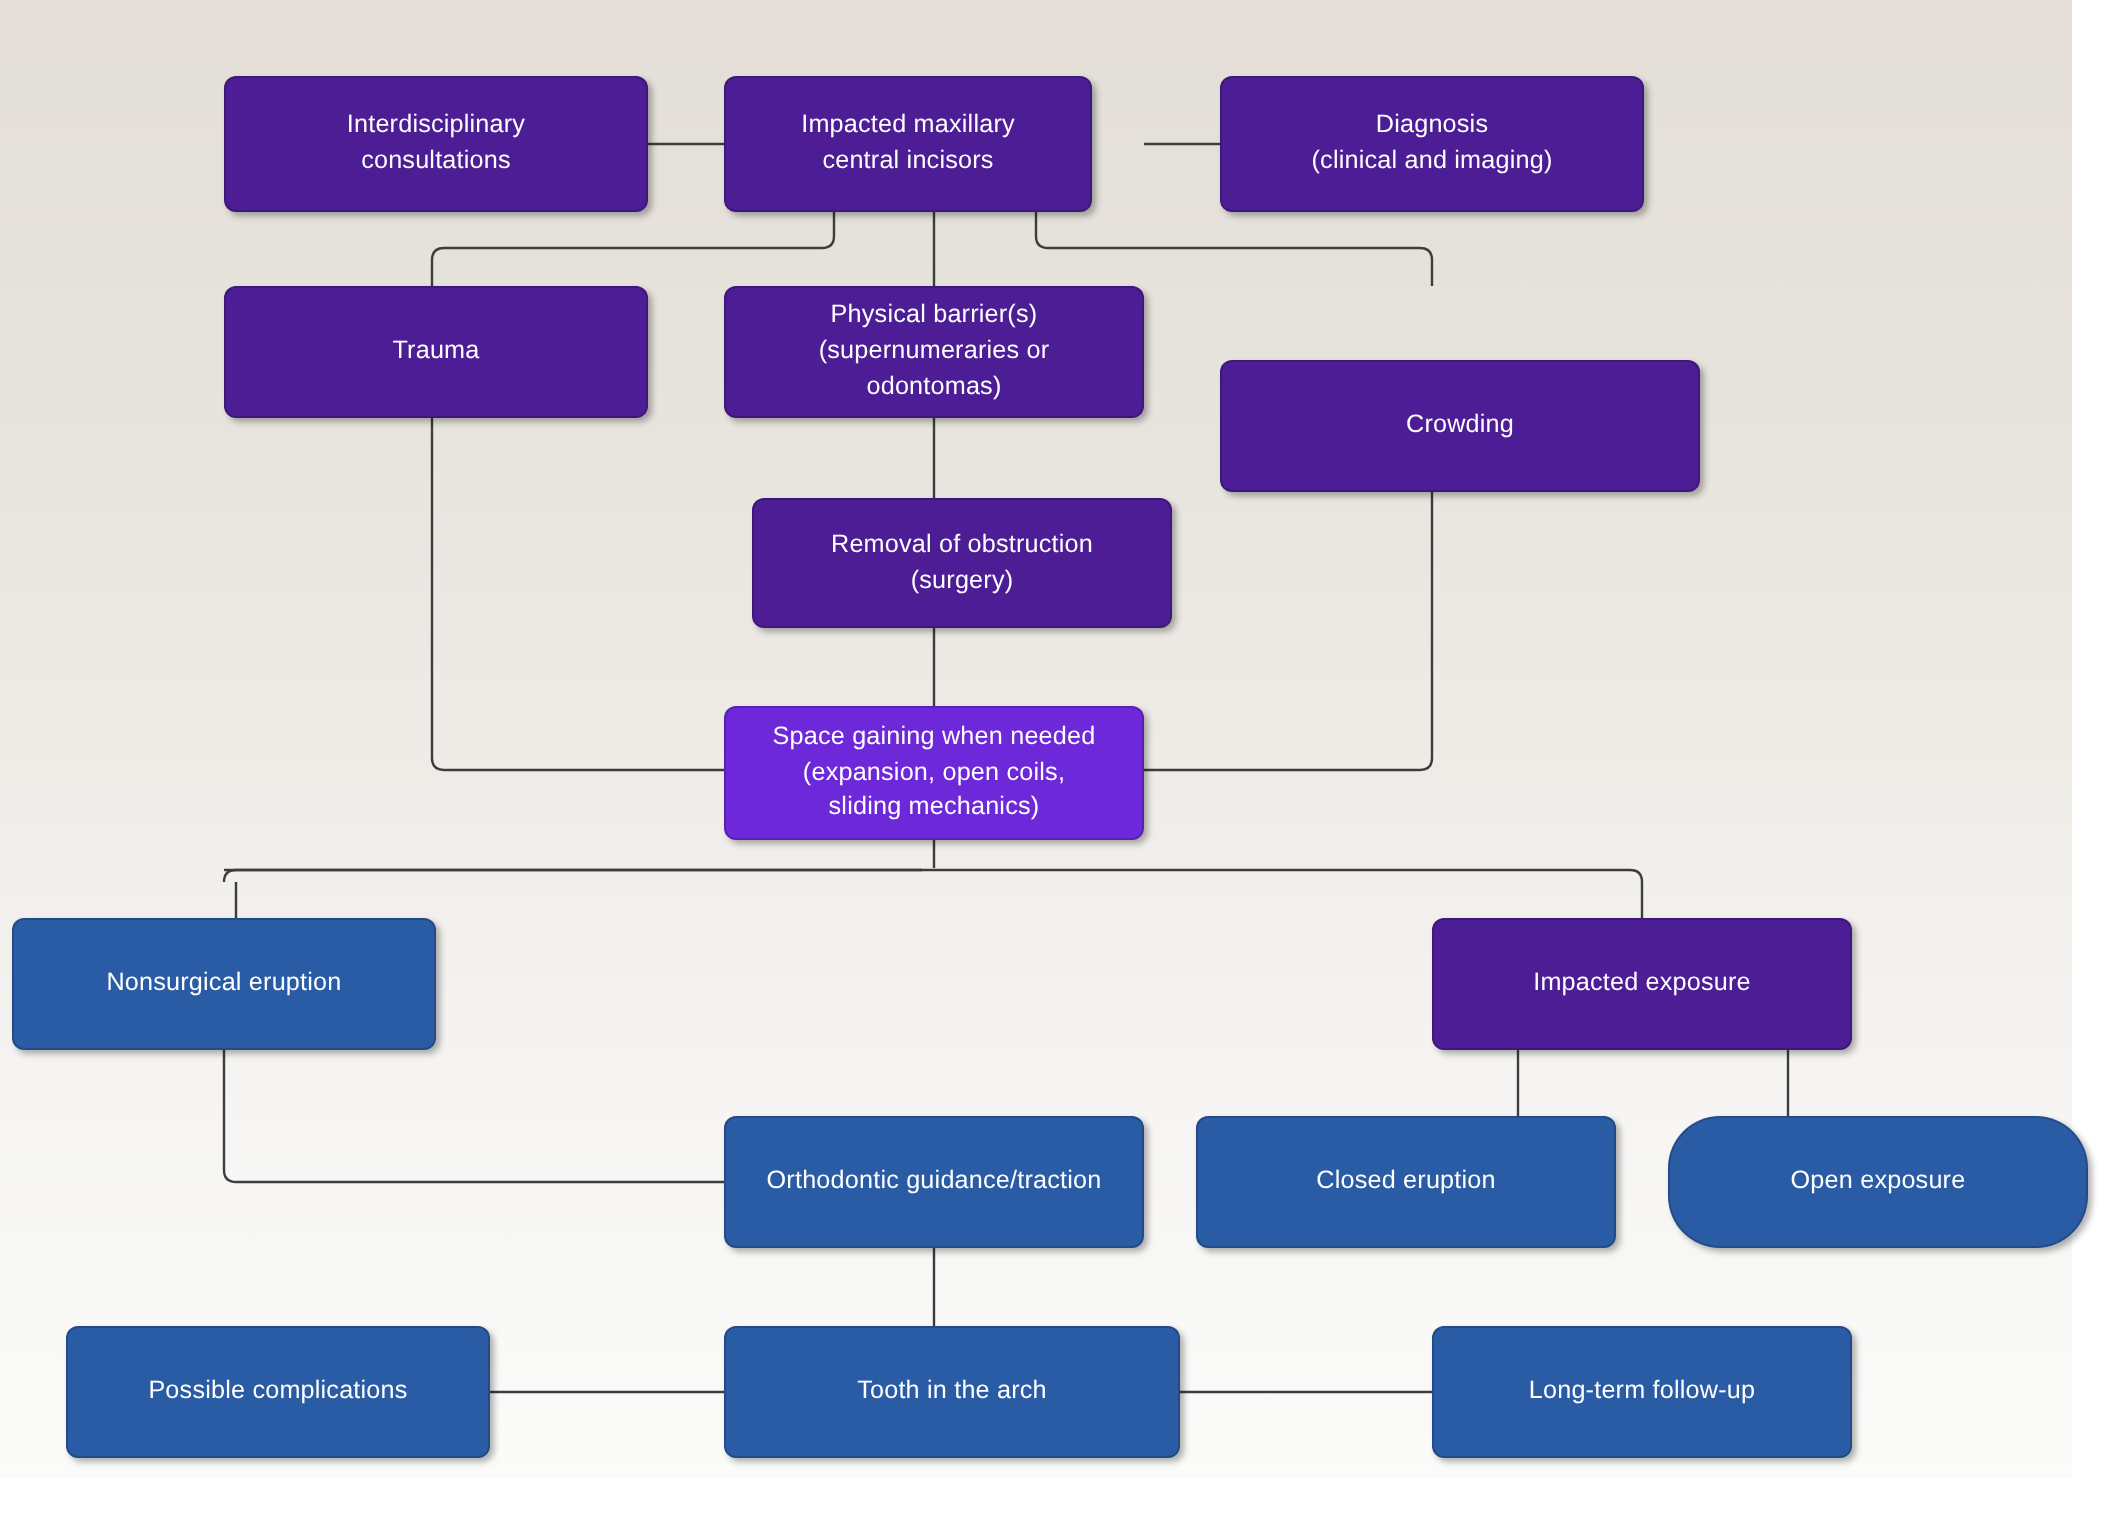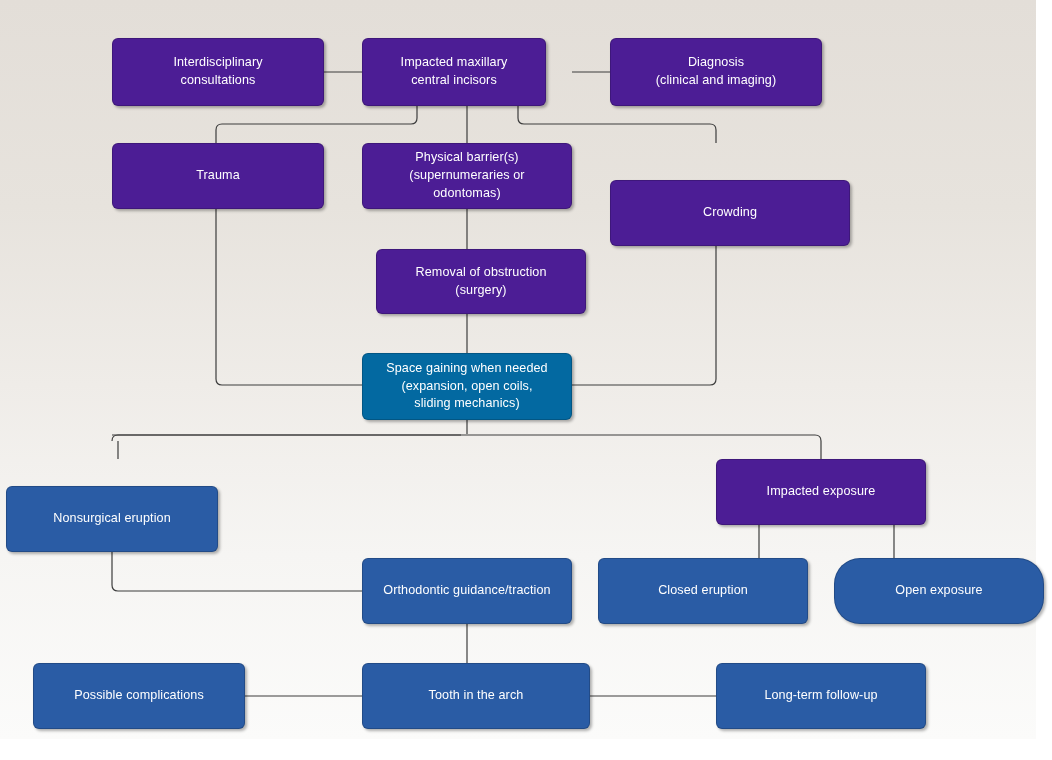--- a/index.html
+++ b/index.html
@@ -39,21 +39,21 @@
     text-align: center;
     font-size: 12.6px;
     line-height: 1.42;
     letter-spacing: 0.1px;
     padding: 4px 8px;
     box-shadow: 2px 2px 3px rgba(0,0,0,0.30);
     border: 1px solid rgba(0,0,0,0.18);
     user-select: none;
   }
   .node.dark  { background: #4c1d95; }
-  .node.mid   { background: #0369a1; }
+  .node.mid   { background: #6d28d9; }
   .node.light { background: #2a5ca5; }
   .node span { display: block; white-space: pre-line; }
 </style>
 </head>
 <body>
 
 <div id="canvas"></div>
 
 <svg id="edges" viewBox="0 0 1052 760" xmlns="http://www.w3.org/2000/svg">
   <g fill="none" stroke="#3d3d3d" stroke-width="1.2" stroke-linejoin="round" stroke-linecap="butt">
@@ -119,21 +119,21 @@
     </div>
     <div class="node dark" style="left: 376px; top: 249px; width: 210px; height: 65px;">
       <span>Removal of obstruction
 (surgery)</span>
     </div>
     <div class="node mid" style="left: 362px; top: 353px; width: 210px; height: 67px;">
       <span>Space gaining when needed
 (expansion, open coils,
 sliding mechanics)</span>
     </div>
-    <div class="node light" style="left: 6px; top: 486px; width: 212px; height: 66px;">
+    <div class="node light" style="left: 6px; top: 459px; width: 212px; height: 66px;">
       <span>Nonsurgical eruption</span>
     </div>
     <div class="node dark" style="left: 716px; top: 459px; width: 210px; height: 66px;">
       <span>Impacted exposure</span>
     </div>
     <div class="node light" style="left: 362px; top: 558px; width: 210px; height: 66px;">
       <span>Orthodontic guidance/traction</span>
     </div>
     <div class="node light" style="left: 598px; top: 558px; width: 210px; height: 66px;">
       <span>Closed eruption</span>

